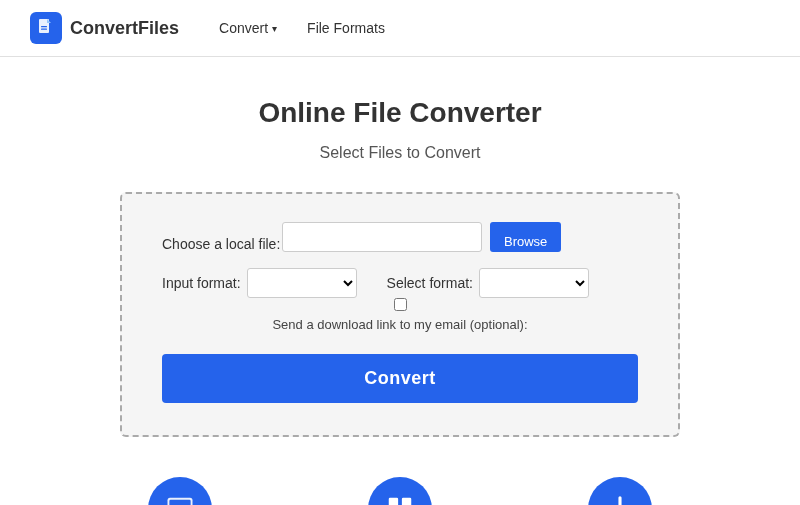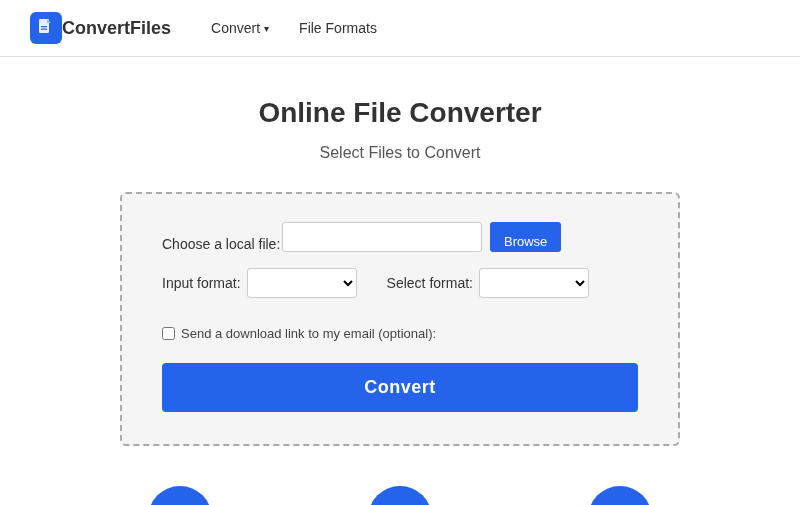--- a/index.html
+++ b/index.html
@@ -8,20 +8,21 @@
     
     nav {
       display: flex;
       align-items: center;
       padding: 12px 30px;
       border-bottom: 1px solid #e0e0e0;
     }
     .nav-logo {
       display: flex;
       align-items: center;
+      gap: 8px;
       font-weight: bold;
       font-size: 18px;
       margin-right: 40px;
     }
     .nav-logo-icon {
       width: 32px; height: 32px;
       background: #2563eb;
       border-radius: 6px;
       display: flex; align-items: center; justify-content: center;
       color: white; font-size: 16px; font-weight: bold;
@@ -99,21 +100,21 @@
       border-radius: 3px;
       font-size: 13px;
       cursor: pointer;
       height: 30px;
     }
 
     .format-row {
       display: flex;
       align-items: flex-start;
       gap: 12px;
-      margin-bottom: 28px;
+      margin-bottom: 0;
     }
     .format-group {
       display: flex;
       align-items: center;
       gap: 6px;
     }
     .format-label {
       font-size: 14px;
       color: #333;
     }
@@ -128,20 +129,21 @@
       cursor: pointer;
     }
 
     .email-row {
       display: flex;
       align-items: center;
       gap: 6px;
       margin-bottom: 22px;
       font-size: 13px;
       color: #444;
+      flex-direction: column;
     }
     .email-checkbox {
       cursor: pointer;
     }
 
     .convert-btn {
       display: block;
       width: 100%;
       background: #2563eb;
       color: white;

